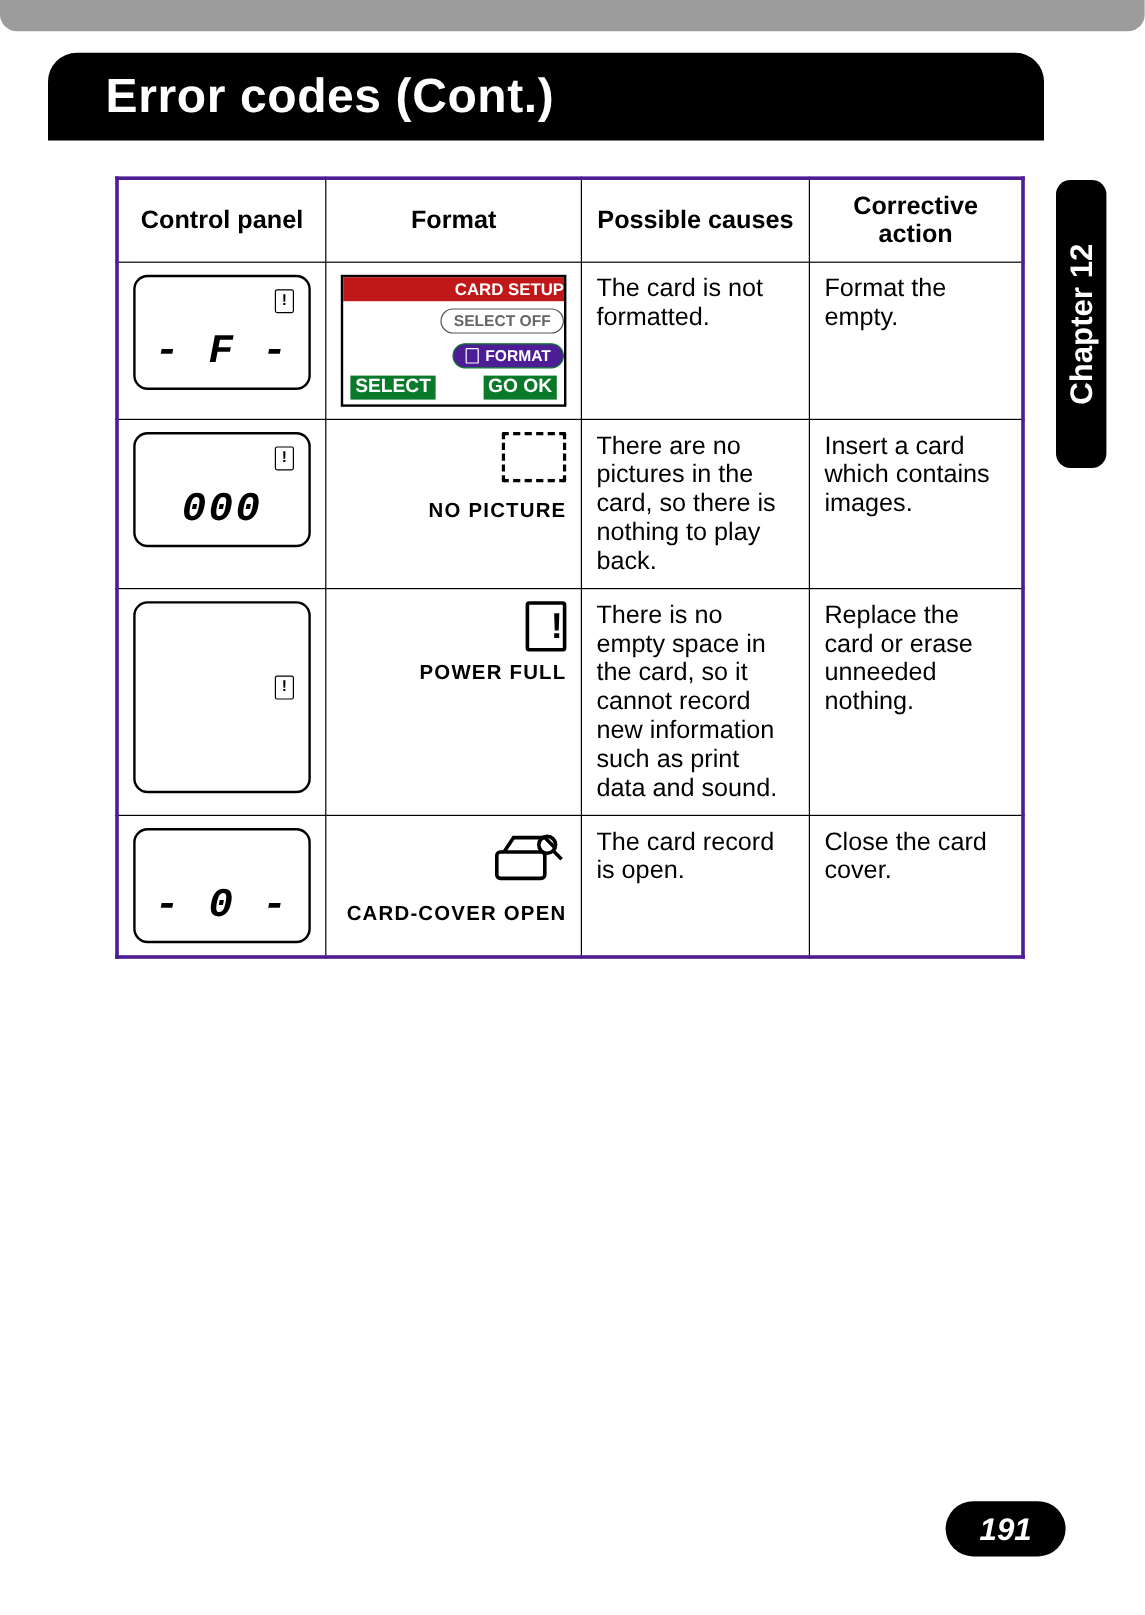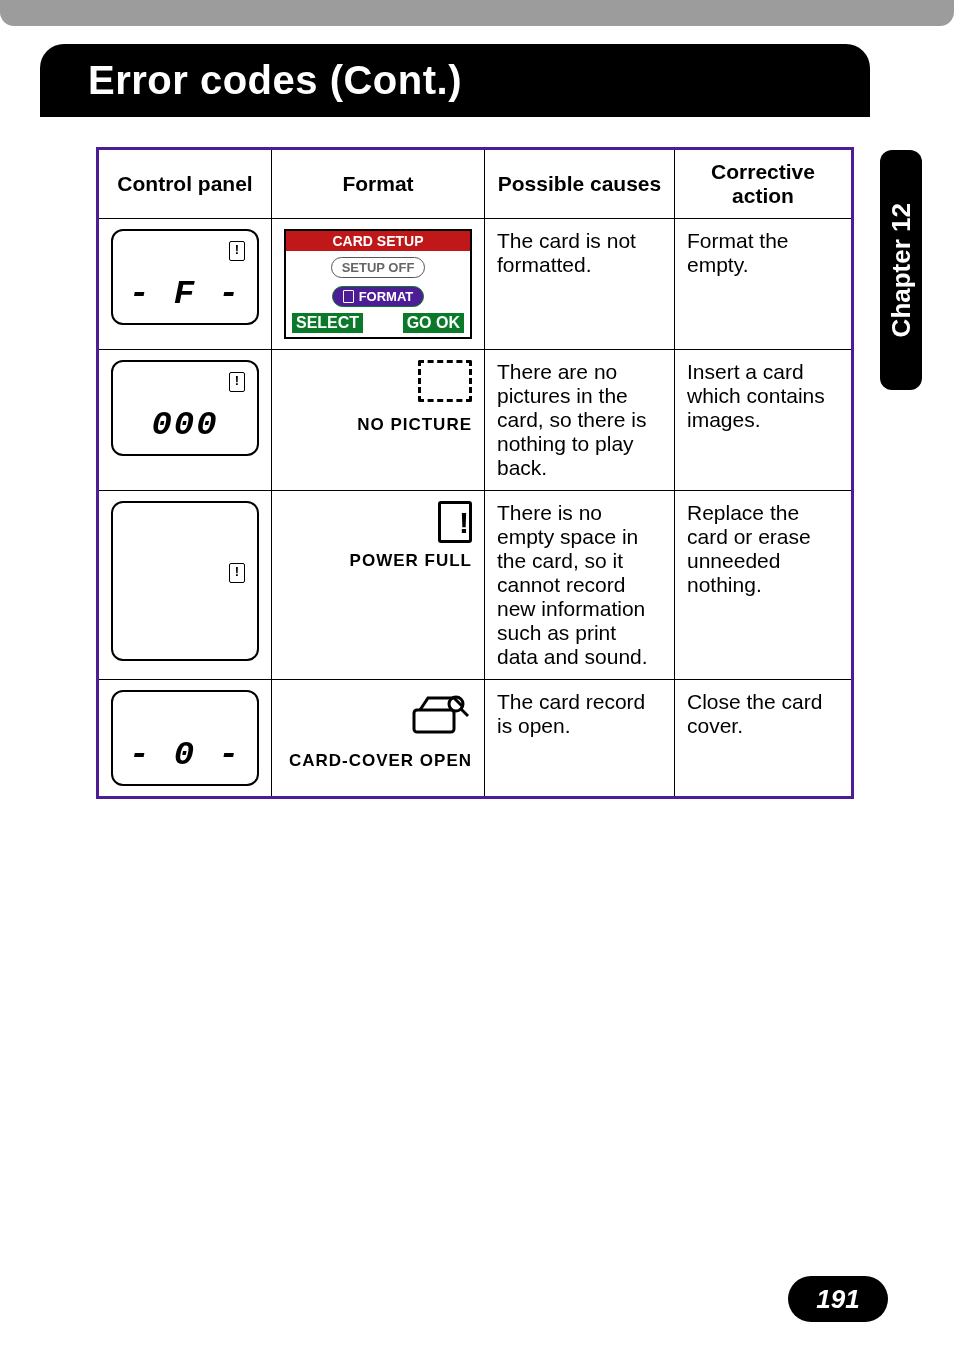--- a/index.html
+++ b/index.html
@@ -104,20 +104,21 @@
     font-style: italic;
   }
   .lcd.tall { height: 160px; }
   .lcd.tall .card-ico { top: 60px; }
   
   .mon-setup {
     border: 2px solid #000;
     width: 188px;
     margin: 0 auto;
     padding: 0 0 4px 0;
+    text-align: right;
   }
   .mon-setup .hdr {
     background: #c01818;
     color: #fff;
     font-weight: bold;
     font-size: 14px;
     padding: 2px 0;
   }
   .mon-setup .pill {
     display: inline-block;
@@ -197,21 +198,21 @@
   }
   .sidetab span {
     writing-mode: vertical-rl;
     transform: rotate(180deg);
     font-weight: 900;
     font-size: 26px;
   }
   .pagebadge {
     position: absolute;
     right: 66px;
-    bottom: 24px;
+    bottom: 49px;
     background: #000;
     color: #fff;
     width: 100px;
     height: 46px;
     border-radius: 23px;
     text-align: center;
     line-height: 46px;
     font-weight: 900;
     font-style: italic;
     font-size: 26px;
@@ -245,21 +246,21 @@
       <tr>
         <td class="cp-cell">
           <div class="lcd">
             <span class="card-ico"></span>
             <span class="seg">- F -</span>
           </div>
         </td>
         <td class="mon-cell">
           <div class="mon-setup">
             <div class="hdr">CARD SETUP</div>
-            <div class="pill">SETUP OFF</div><br>
+            <div class="pill">SELECT OFF</div><br>
             <div class="pill sel"><span class="sq"></span><span>FORMAT</span></div>
             <div class="foot">
               <span>SELECT</span>
               <span>GO  OK</span>
             </div>
           </div>
         </td>
         <td class="cause-cell">The card is not formatted.</td>
         <td>Format the empty.</td>
       </tr>

